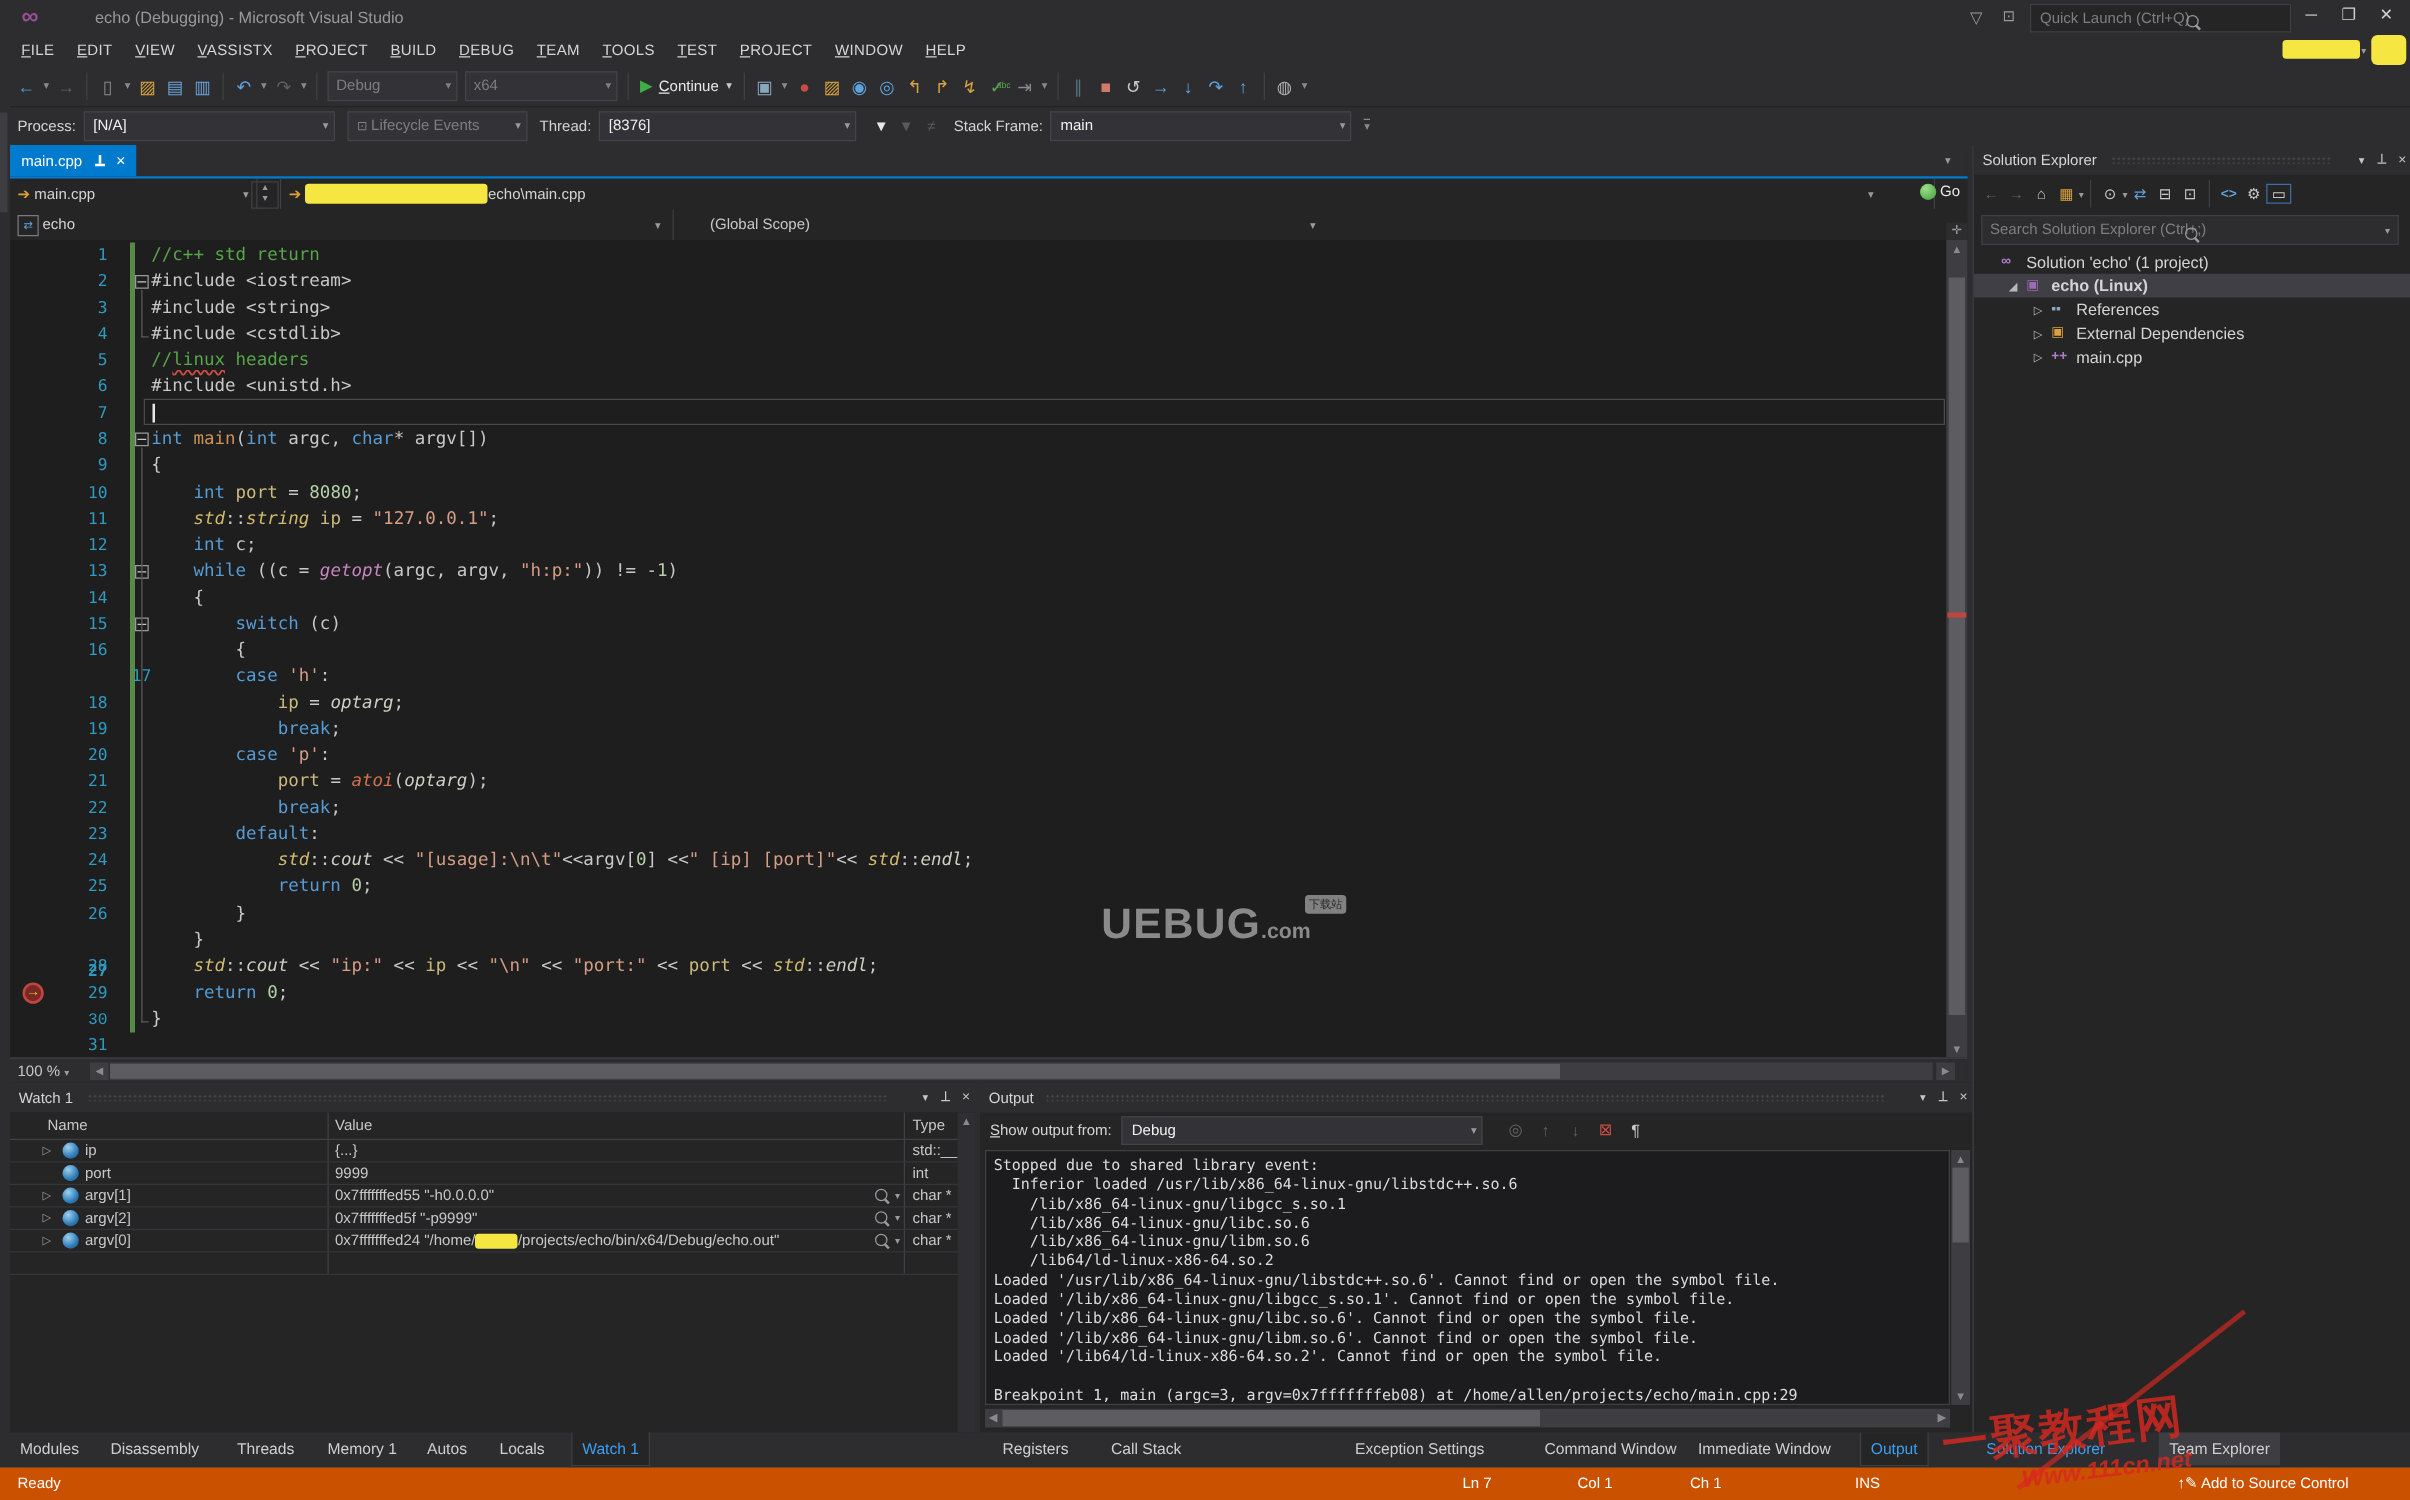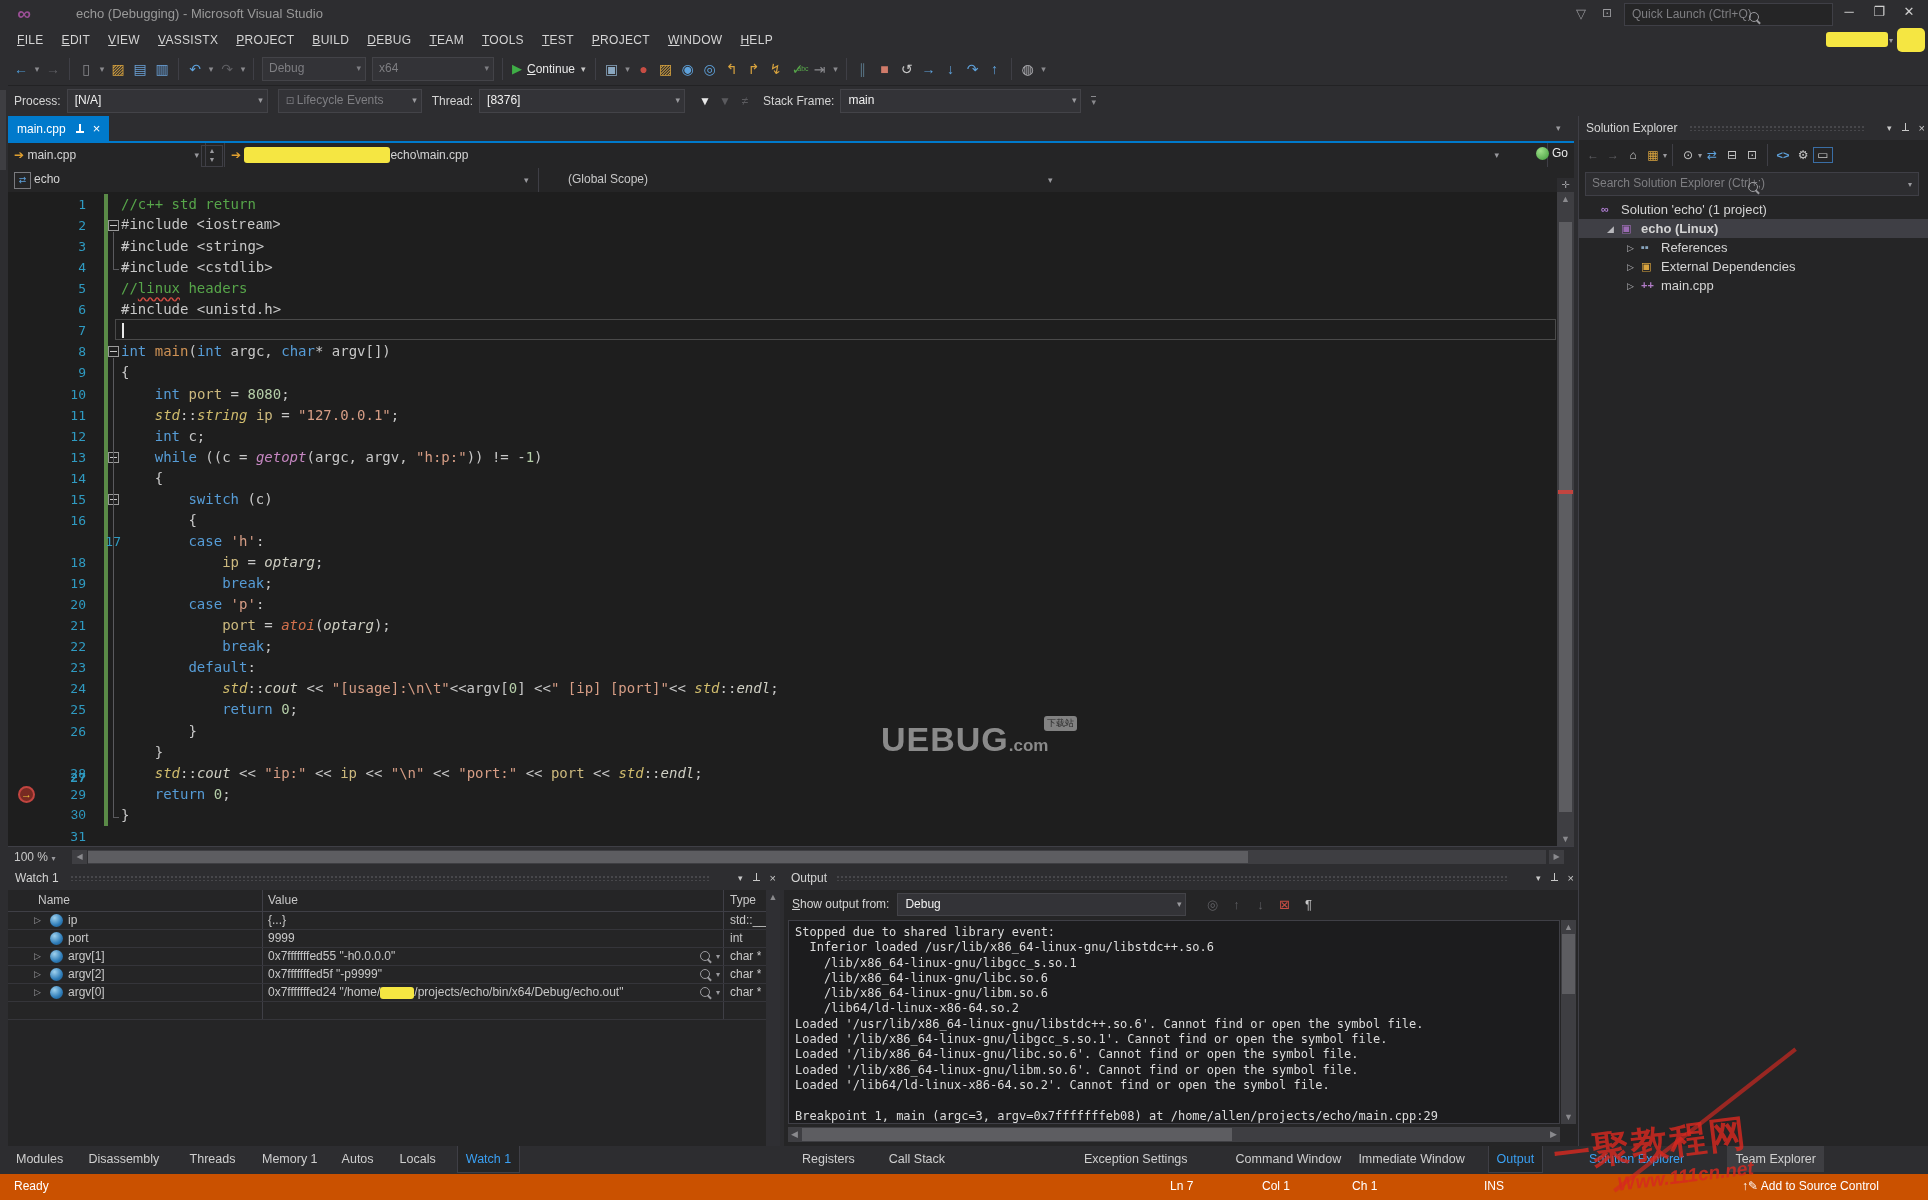--- a/index.html
+++ b/index.html
@@ -340,21 +340,21 @@
     <div id="folds">
         <div class="foldbox" style="top: 28.06px;"></div>
         <div class="foldbox" style="top: 154.42px;"></div>
         <div class="foldbox" style="top: 259.72px;"></div>
         <div class="foldbox" style="top: 301.84px;"></div>
         <div class="foldguide" style="top: 40.06px; height: 38.12px;"></div>
         <div class="foldguide" style="top: 166.42px; height: 459.32px;"></div>
       </div>
     <div id="code-lines">
         <div class="code-row" style="top: 2px;"><span class="tk cm">//c++ std return</span></div>
-        <div class="code-row" style="top: 23.06px; font-family: Liberation Mono, monospace;"><span class="tk pl">#include &lt;iostream&gt;</span></div>
+        <div class="code-row" style="top: 23.06px;"><span class="tk pl">#include &lt;iostream&gt;</span></div>
         <div class="code-row" style="top: 44.12px;"><span class="tk pl">#include &lt;string&gt;</span></div>
         <div class="code-row" style="top: 65.18px;"><span class="tk pl">#include &lt;cstdlib&gt;</span></div>
         <div class="code-row" style="top: 86.24px;"><span class="tk cm">//</span><span class="tk cm sq">linux</span><span class="tk cm"> headers</span></div>
         <div class="code-row" style="top: 107.3px;"><span class="tk pl">#include &lt;unistd.h&gt;</span></div>
         <div class="code-row" style="top: 128.36px;"></div>
         <div class="code-row" style="top: 149.42px;"><span class="tk kw">int</span><span class="tk pl"> </span><span class="tk fn">main</span><span class="tk pl">(</span><span class="tk kw">int</span><span class="tk pl"> argc, </span><span class="tk kw">char</span><span class="tk pl">* argv[])</span></div>
         <div class="code-row" style="top: 170.48px;"><span class="tk pl">{</span></div>
         <div class="code-row" style="top: 191.54px;"><span class="tk pl">    </span><span class="tk kw">int</span><span class="tk pl"> </span><span class="tk var">port</span><span class="tk pl"> = </span><span class="tk num">8080</span><span class="tk pl">;</span></div>
         <div class="code-row" style="top: 212.6px;"><span class="tk pl">    </span><span class="tk std">std</span><span class="tk pl">::</span><span class="tk std">string</span><span class="tk pl"> </span><span class="tk var">ip</span><span class="tk pl"> = </span><span class="tk str">"127.0.0.1"</span><span class="tk pl">;</span></div>
         <div class="code-row" style="top: 233.66px;"><span class="tk pl">    </span><span class="tk kw">int</span><span class="tk pl"> c;</span></div>

